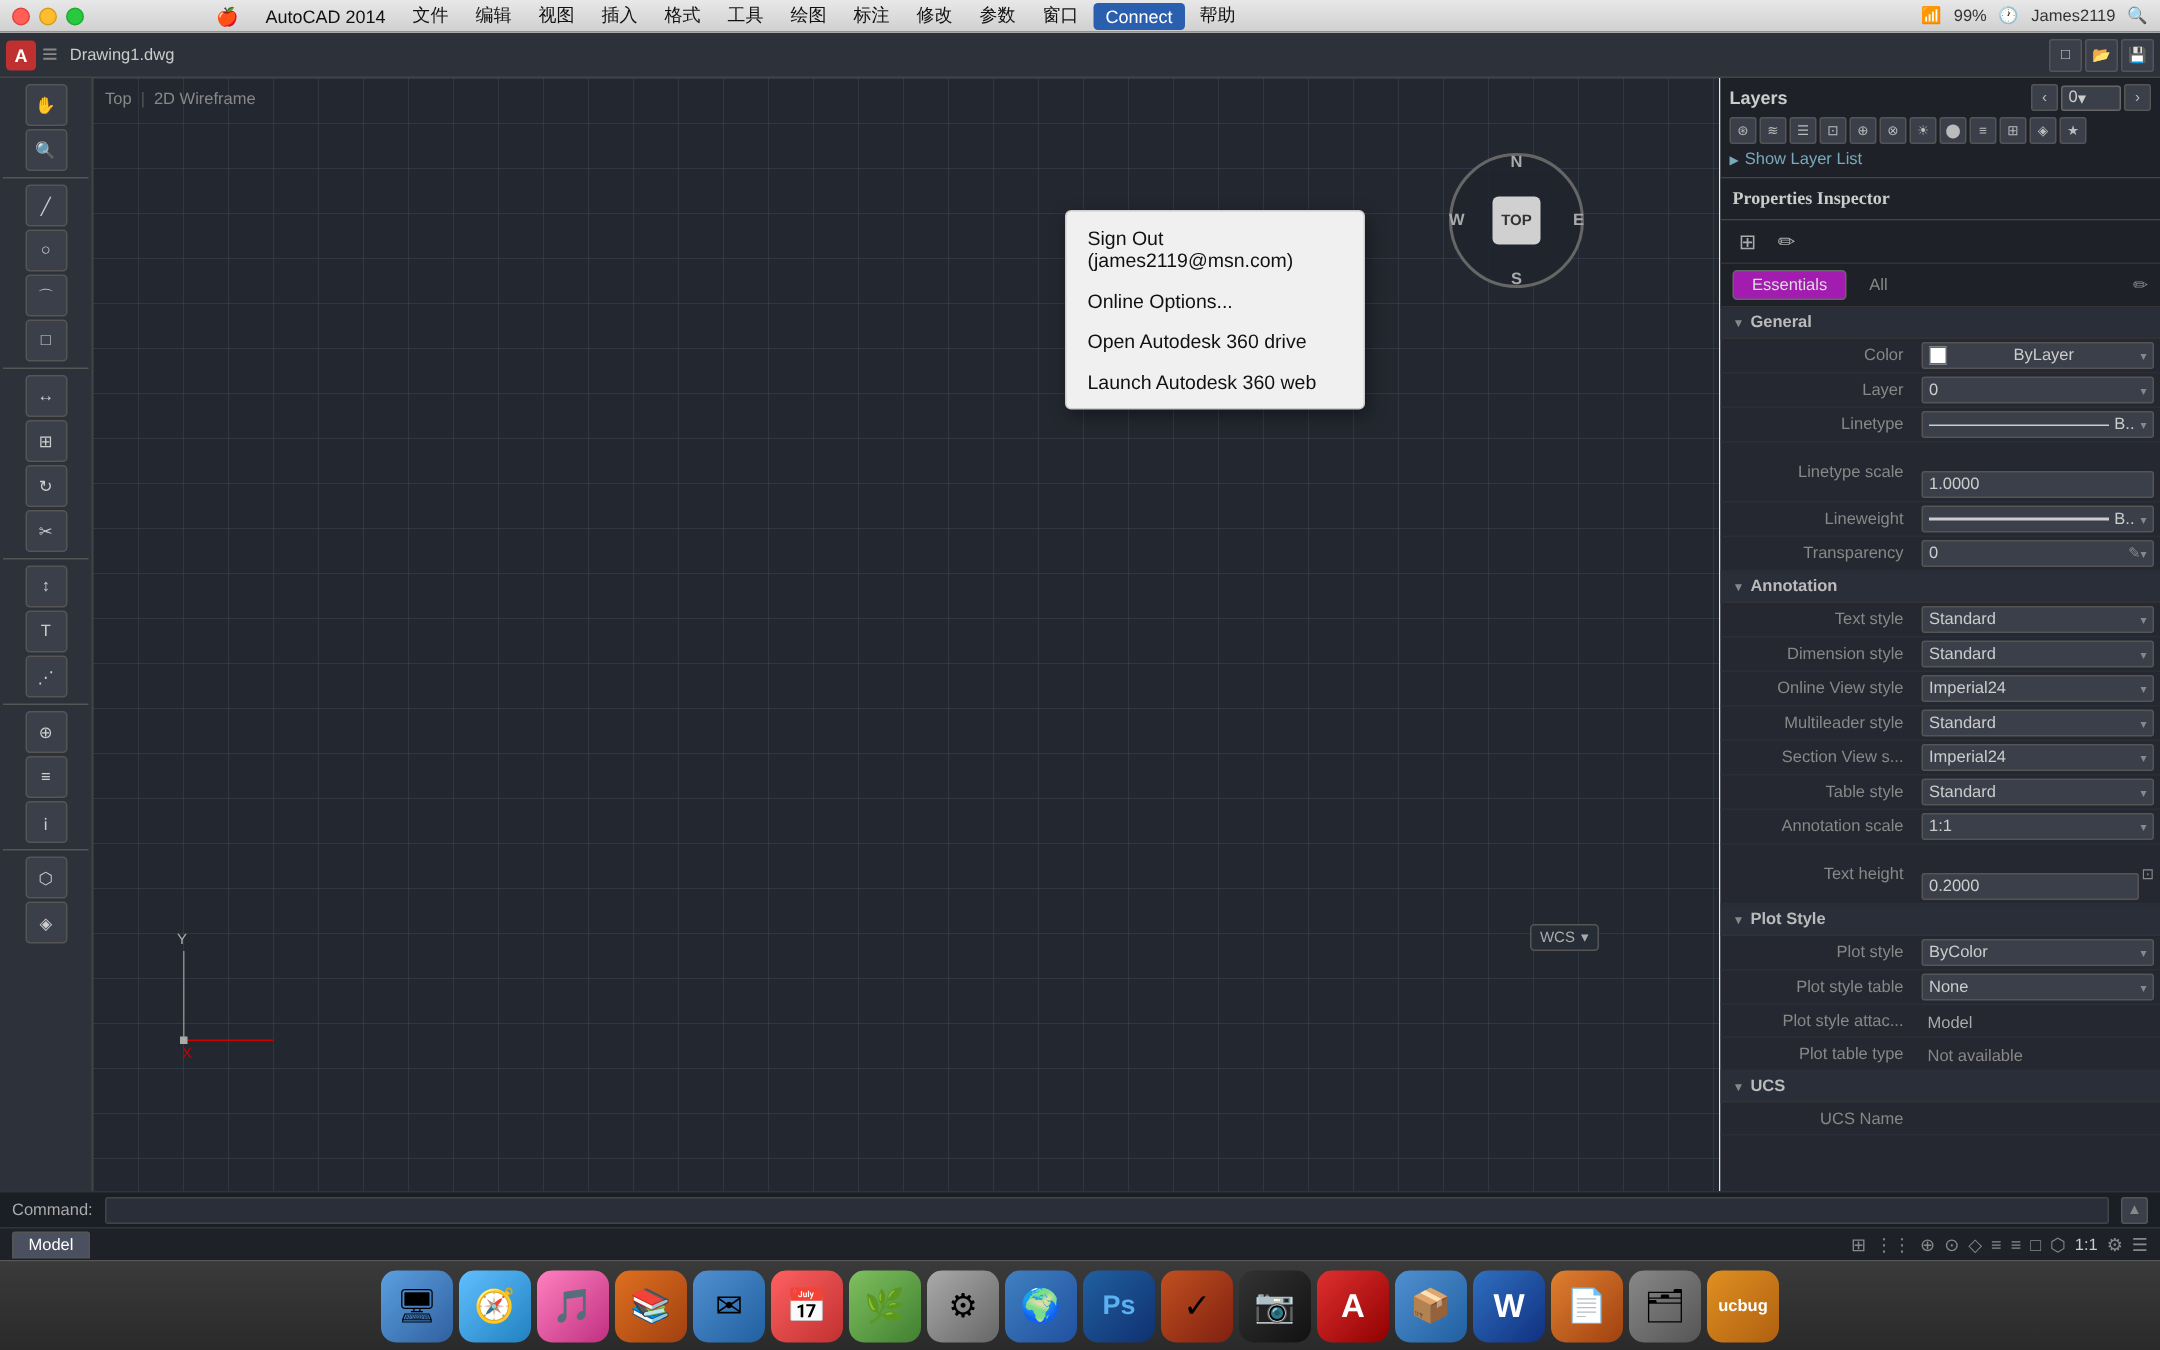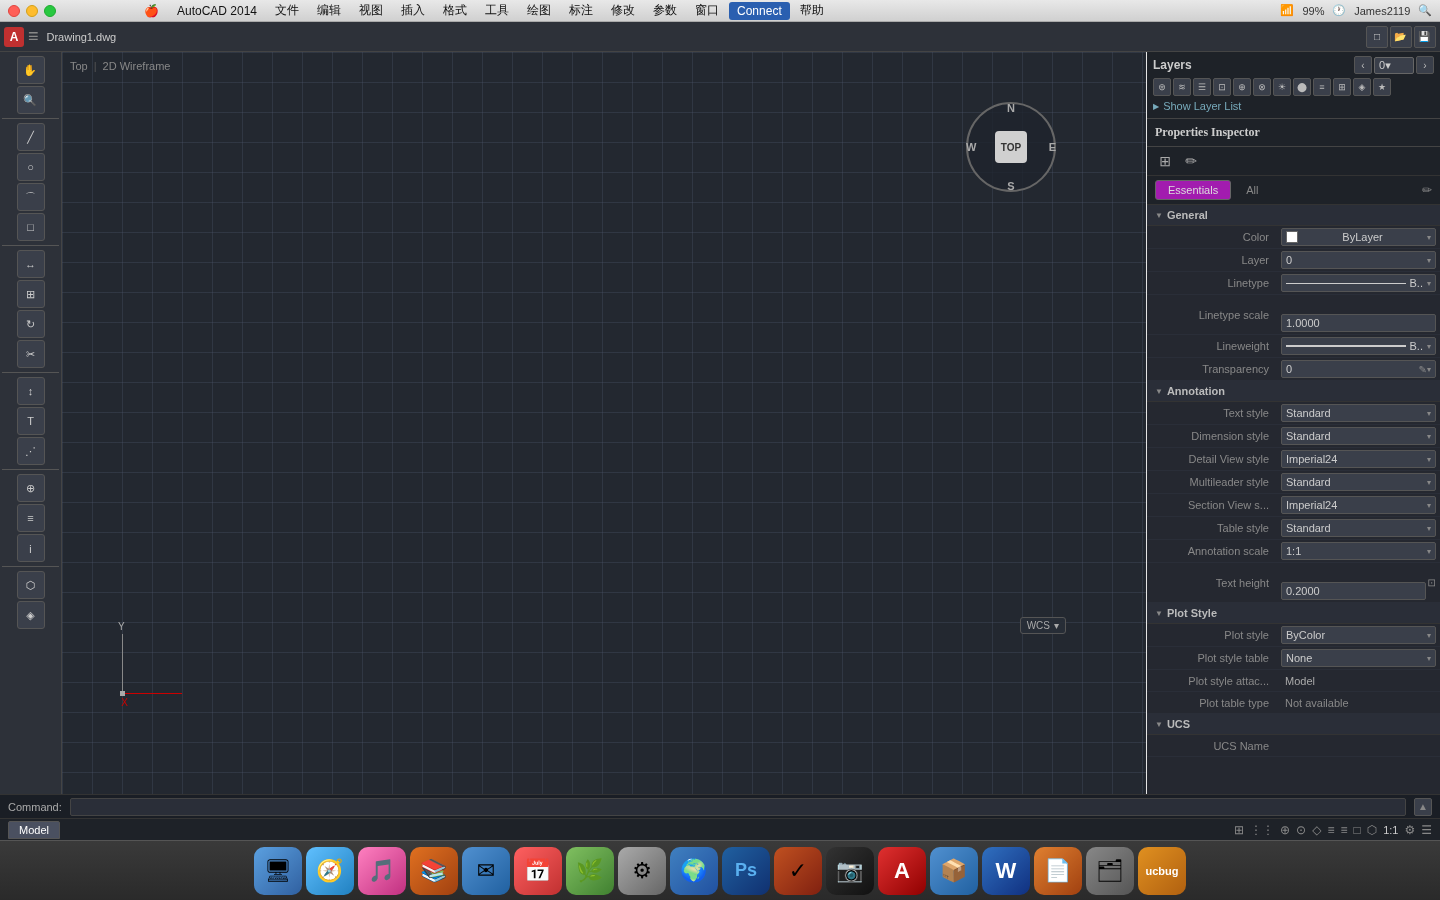--- a/index.html
+++ b/index.html
@@ -450,20 +450,26 @@
         </div>
 
         <div class="axes">
           <div class="axis-y"></div>
           <div class="axis-x"></div>
           <div class="origin-dot"></div>
           <span class="axis-label-y">Y</span>
           <span class="axis-label-x">X</span>
         </div>
 
+        <div class="dropdown-menu">
+          <div class="dropdown-item">Sign Out (james2119@msn.com)</div>
+          <div class="dropdown-item">Online Options...</div>
+          <div class="dropdown-item">Open Autodesk 360 drive</div>
+          <div class="dropdown-item">Launch Autodesk 360 web</div>
+        </div>
       </div>
     </div>
 
     <div class="right-panel">
 
       <div class="layers-panel">
         <div class="layers-header">
           <span class="layers-title">Layers</span>
           <div class="layers-controls">
             <div class="layers-icon-btn">‹</div>
@@ -583,21 +589,21 @@
           <div class="prop-label">Dimension style</div>
           <div class="prop-value">
             <div class="prop-dropdown">
               <span>Standard</span>
               <span class="arrow">▾</span>
             </div>
           </div>
         </div>
 
         <div class="prop-row">
-          <div class="prop-label">Detail View style</div>
+          <div class="prop-label">Online View style</div>
           <div class="prop-value">
             <div class="prop-dropdown">
               <span>Imperial24</span>
               <span class="arrow">▾</span>
             </div>
           </div>
         </div>
 
         <div class="prop-row">
           <div class="prop-label">Multileader style</div>

